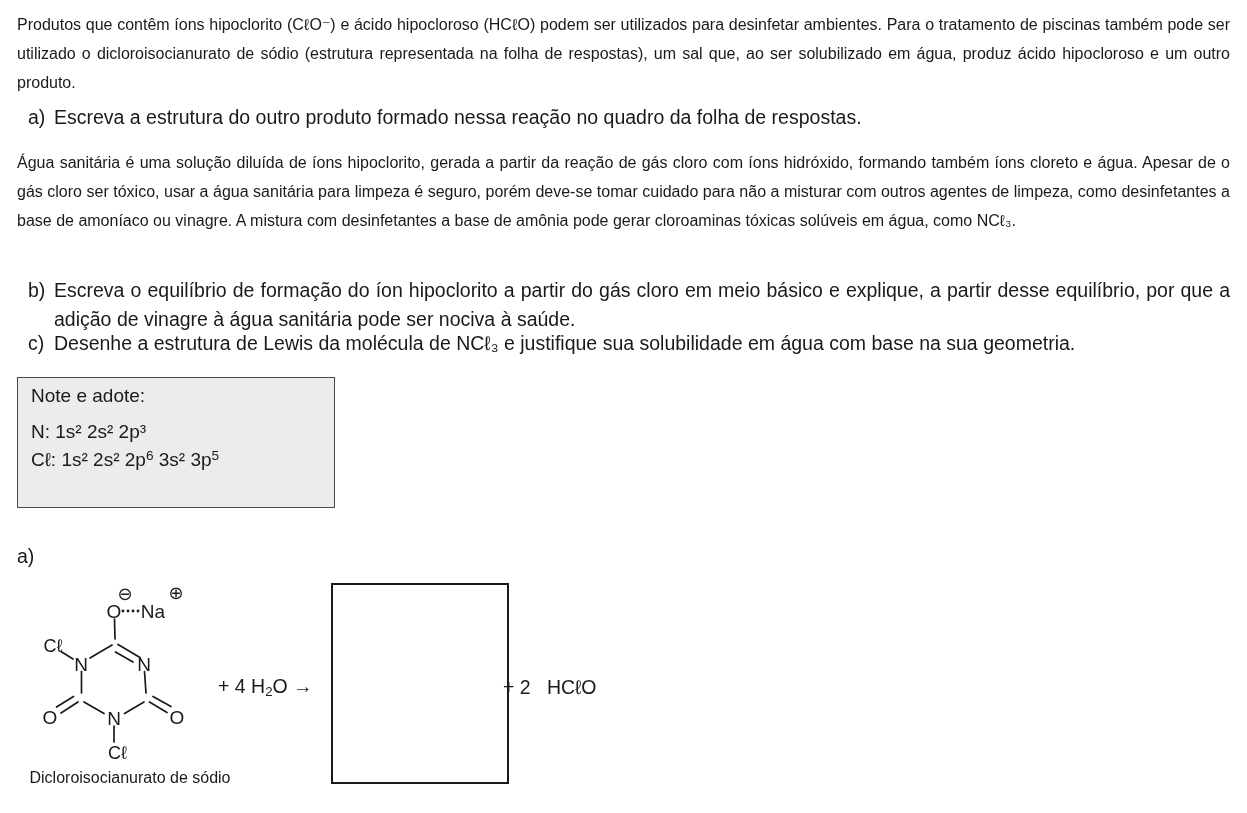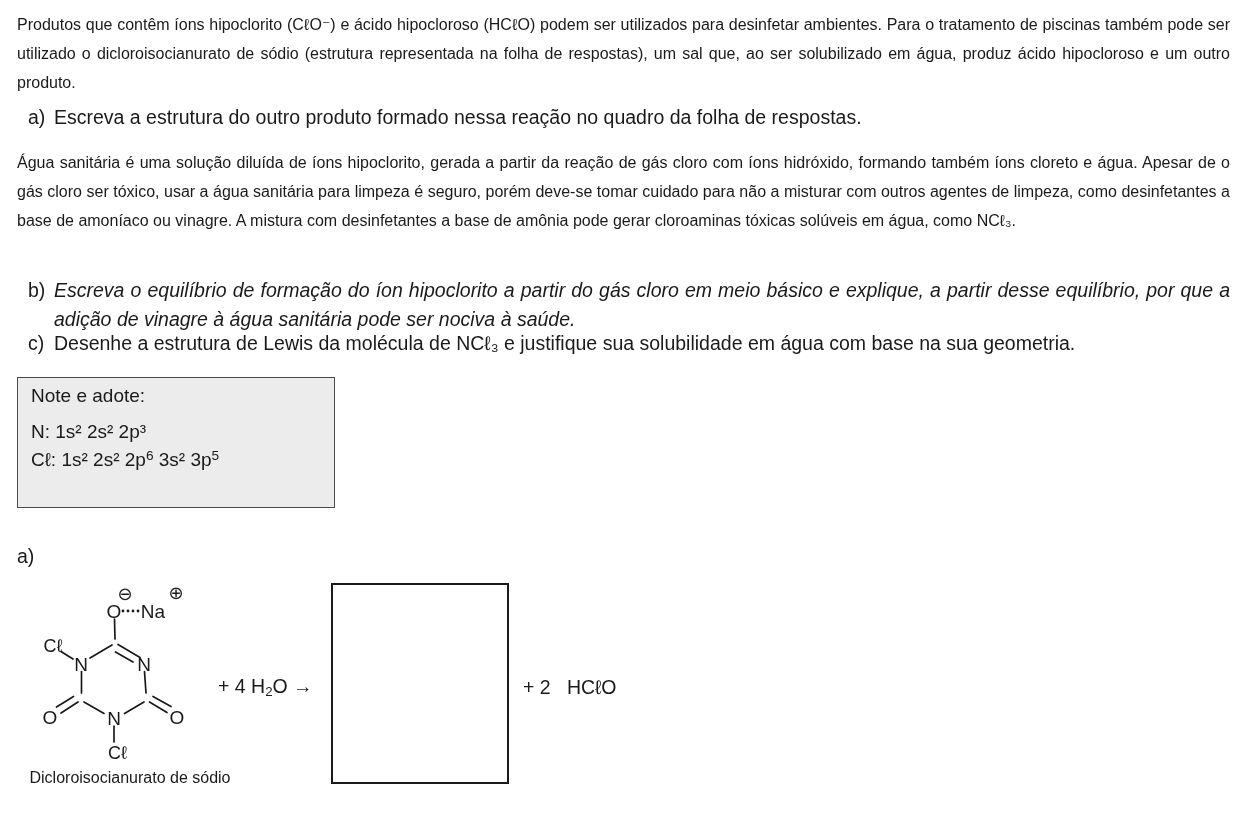--- a/index.html
+++ b/index.html
@@ -30,21 +30,21 @@
     font-size: 19.5px;
     line-height: 29px;
   }
   .item .item-label {
     flex: none;
     width: 37px;
     padding-left: 11px;
     box-sizing: border-box;
   }
   .item .item-text { flex: 1; }
-  .item.justify .item-text { text-align: justify; font-style: italic; }
+  .item.justify .item-text { text-align: justify; }
   sup { font-size: 0.72em; line-height: 0; vertical-align: 0.45em; }
   sub { font-size: 0.68em; line-height: 0; vertical-align: -0.22em; }
 
   .note-box {
     position: absolute;
     left: 17px; top: 377px;
     width: 318px; height: 131px;
     box-sizing: border-box;
     background: #ececec;
     border: 1.5px solid #4a4a4a;
@@ -93,21 +93,21 @@
   .answer-box {
     position: absolute;
     left: 331px; top: 583px;
     width: 178px; height: 201px;
     box-sizing: border-box;
     border: 2px solid #1a1a1a;
     background: #ffffff;
   }
   .product-text {
     position: absolute;
-    left: 523px; top: 674px;
+    left: 503px; top: 674px;
     font-size: 19.5px;
     line-height: 27px;
     white-space: nowrap;
   }
 </style>
 </head>
 <body>
 
 <div class="page">
 

